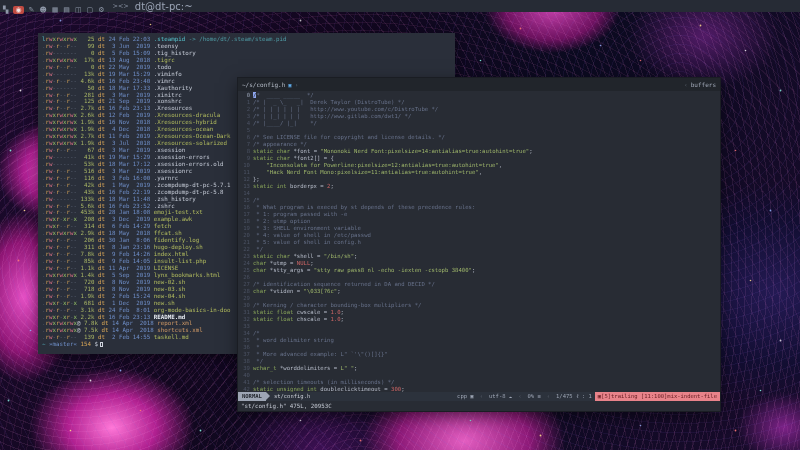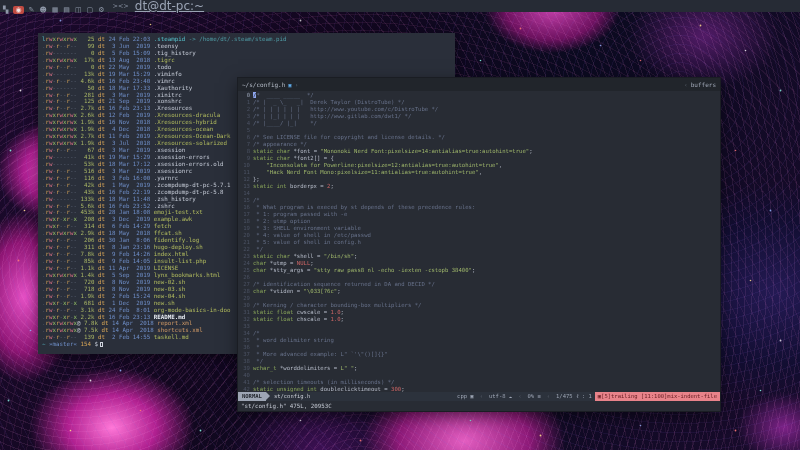--- a/index.html
+++ b/index.html
@@ -52,21 +52,21 @@
   .topbar {
     position:absolute; left:0; top:0; width:800px; height:12px; z-index:6;
     background:#262b35; display:flex; align-items:center; padding:0 3px;
     font-family:"DejaVu Sans", sans-serif;
   }
   .tbicon {
     font-size:7px; line-height:12px; color:#8e97a8; margin-right:5px; cursor:default;
   }
   .tbicon.active { background:#c14b42; color:#f2e4e2; border-radius:2px; padding:0 2px; }
   .tbfish { font-size:6.5px; color:#8e97a8; margin:0 6px 0 3px; letter-spacing:0; }
-  .tbtitle { font-size:12px; color:#9aa3b4;text-decoration:underline; }
+  .tbtitle { font-size:10px; color:#9aa3b4; }
   
   .term {
     position:absolute; left:38px; top:33px; width:417px; height:321px; z-index:1;
     background:#2a2f3a; padding:3px 0 0 4px;
     font-size:5.8px; line-height:6.95px; white-space:pre;
     box-shadow:0 3px 10px rgba(0,0,0,.45);
   }
   .trow { height:6.95px; }
   .pd { color:#565e6e; } .pr { color:#d8a657; } .pw { color:#dd7186; }
   .px { color:#94c066; } .pl { color:#56b6c2; } .pa { color:#c8ccd4; }

